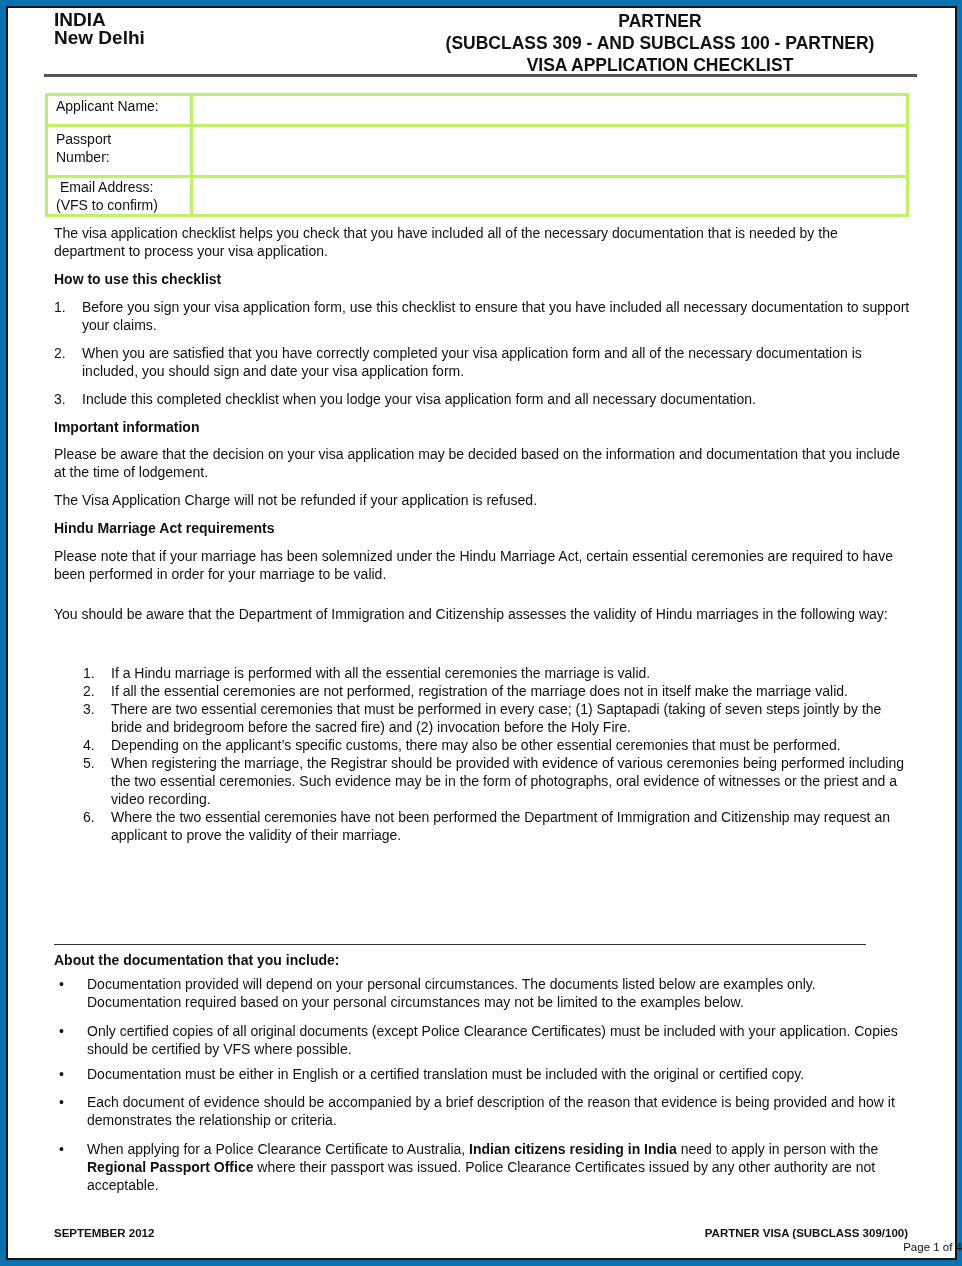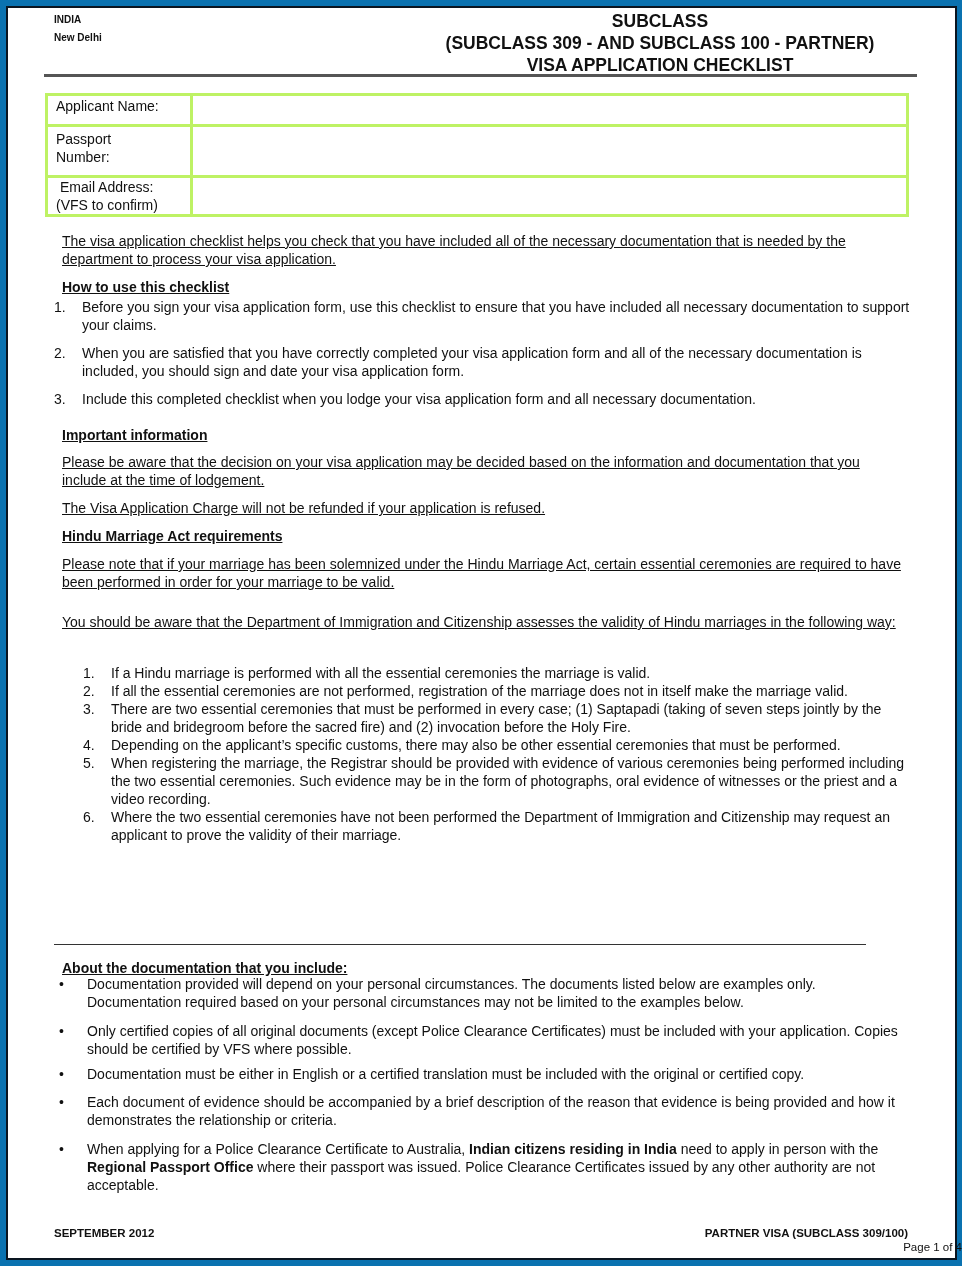--- a/index.html
+++ b/index.html
@@ -10,32 +10,32 @@
   .frame {
     position: absolute; left: 0; top: 0; width: 962px; height: 1266px; box-sizing: border-box;
     border: 3px solid #0a72b0; background: #0a72b0;
   }
   .frame-inner {
     position: absolute; left: 3px; top: 3px; right: 2px; bottom: 3px;
     border: 2px solid #0a1520; background: #ffffff; box-sizing: border-box;
   }
   .page { position: absolute; left: 0; top: 0; width: 962px; height: 1266px; }
   .abs { position: absolute; }
-  .hdr-left { left: 54px; top: 11px; font-weight: bold; font-size: 10px; line-height: 18px; }
+  .hdr-left { left: 54px; top: 11px; font-weight: bold; font-size: 19px; line-height: 18px; }
   .hdr-title { left: 395px; width: 530px; top: 10px; text-align: center; font-weight: bold; font-size: 17.5px; line-height: 22px; }
   .hdr-rule { left: 44px; top: 74px; width: 873px; height: 3px; background: #555; }
   table.info { position: absolute; left: 45px; top: 93px; width: 864px; border-collapse: collapse; font-size: 14px; }
   table.info td { border: 3px solid #bef264; padding: 0 8px; vertical-align: top; }
   table.info td.lbl { width: 126px; line-height: 18px; }
   .row1 td { height: 27px; padding-top: 1px !important; }
   .row2 td { height: 45px; padding-top: 3px !important; }
   .row3 td { height: 35px; }
   .italic { }
   .content { position: absolute; left: 54px; width: 856px; font-size: 14px; line-height: 18px; }
-  p { margin: 8px; text-decoration: underline; }
+  p { margin: 0; }
   .bold { font-weight: bold; }
   .num-item { position: relative; padding-left: 28px; }
   .num-item .n { position: absolute; left: 0; }
   .hnum { position: relative; padding-left: 57px; }
   .hnum .n { position: absolute; left: 29px; }
   .bullet { position: relative; padding-left: 33px; }
   .bullet .b { position: absolute; left: 5px; }
   .sep-line { left: 54px; top: 944px; width: 812px; height: 1px; background: #333; }
   .footer { font-size: 11.5px; font-weight: bold; }
   .page-num { font-size: 11.5px; }
@@ -47,21 +47,21 @@
   <div class="frame-inner"></div>
 </div>
 
 <div class="page">
 
   <div class="abs hdr-left">
     <div>INDIA</div>
     <div>New Delhi</div>
   </div>
   <div class="abs hdr-title">
-    <div>SUBCLASS</div>
+    <div>PARTNER</div>
     <div>(SUBCLASS 309 - AND SUBCLASS 100 - PARTNER)</div>
     <div>VISA APPLICATION CHECKLIST</div>
   </div>
   <div class="abs hdr-rule"></div>
 
   <table class="info">
     <tbody>
         <tr class="row1">
       <td class="lbl">Applicant Name:</td>
       <td></td>

